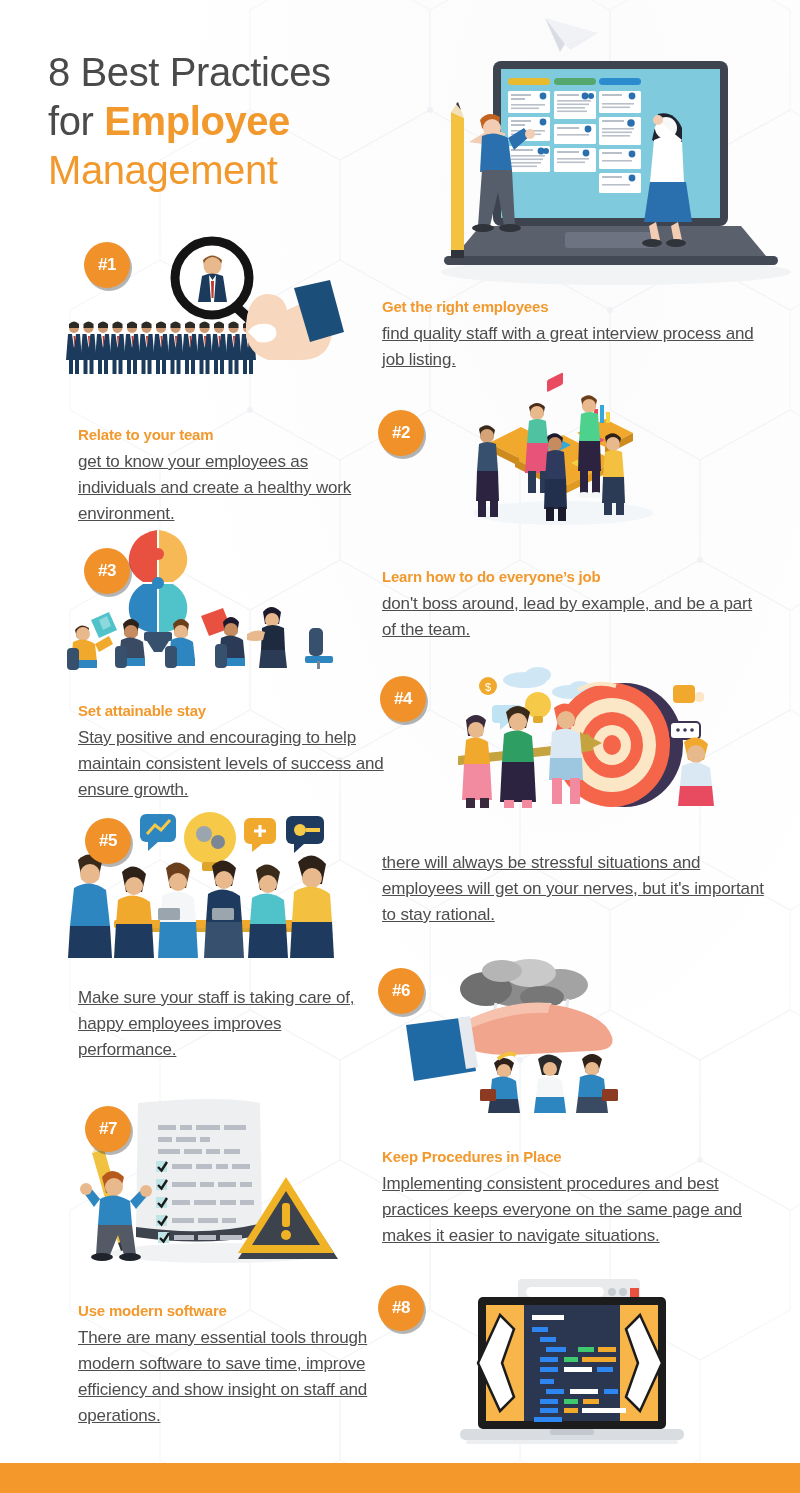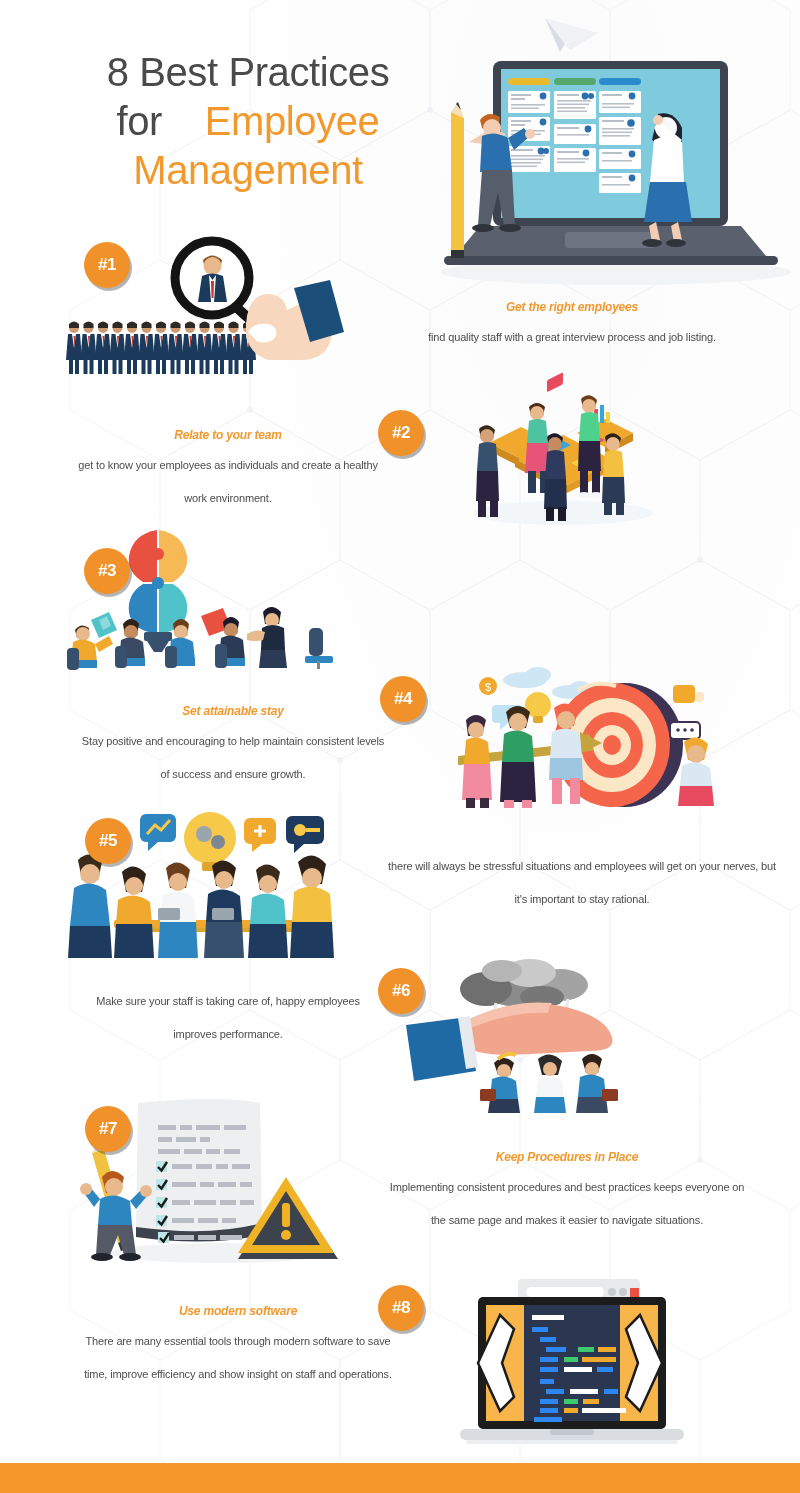--- a/index.html
+++ b/index.html
@@ -15,21 +15,20 @@
 
   
   .page {
     position: relative;
     width: 800px;
     height: 1493px;
     background:
       radial-gradient(ellipse at 70% 12%, #fbfbfc 0%, #ffffff 55%),
       linear-gradient(180deg, #fdfdfd 0%, #ffffff 100%);
     overflow: hidden;
-    text-align: center;
   }
 
   
   .hex-bg {
     position: absolute;
     inset: 0;
     opacity: .55;
     pointer-events: none;
   }
 
@@ -43,48 +42,47 @@
   }
   .title-line {
     font-size: 40px;
     line-height: 49px;
     letter-spacing: -0.4px;
     color: #4a4a4a;
     font-weight: 400;
   }
   .title-line .accent {
     color: #f2992e;
-    font-weight: 400;
-    margin-left: 32px;
+    font-weight: 700;
   }
   .title-line.bold-all {
     color: #f2992e;
     font-weight: 400;
   }
 
   
   .txt {
     position: absolute;
     z-index: 6;
   }
   .txt h3 {
-    font-size: 12px;
+    font-size: 15px;
     line-height: 22px;
     font-weight: 700;
     color: #f2992e;
     margin-bottom: 3px;
     letter-spacing: -0.2px;
-    font-style: italic;
   }
   .txt p {
-    font-size: 11px;
-    line-height: 33px;
+    font-size: 17px;
+    line-height: 26px;
     color: #4d4d4d;
     font-weight: 400;
     letter-spacing: -0.15px;
+    text-decoration: underline;
   }
 
   
   .badge {
     position: absolute;
     width: 46px;
     height: 46px;
     border-radius: 50%;
     background: #f0912a;
     color: #ffffff;
@@ -582,20 +580,24 @@
       </g>
 
       <g>
         <rect x="244" y="100" width="14" height="28" rx="5" fill="#36506e"></rect>
         <rect x="240" y="128" width="28" height="7" rx="2" fill="#2e86c1"></rect>
         <rect x="252" y="133" width="3" height="8" fill="#7b8794"></rect>
       </g>
     </g>
   </svg>
   <div class="badge" style="left:84px; top:548px;">#3</div>
+  <div class="txt" style="left:382px; top:566px; width:380px;">
+    <h3>Learn how to do everyone’s job</h3>
+    <p>don't boss around, lead by example, and be a part of the team.</p>
+  </div>
 
   <div class="txt" style="left:78px; top:700px; width:310px;">
     <h3>Set attainable stay</h3>
     <p>Stay positive and encouraging to help maintain consistent levels of success and ensure growth.</p>
   </div>
   <div class="badge" style="left:380px; top:676px;">#4</div>
   <svg class="illus" style="left:420px; top:660px;" width="300" height="150" viewBox="0 0 300 150">
 
     <g fill="#cfe7f5">
       <ellipse cx="105" cy="20" rx="22" ry="8"></ellipse>

